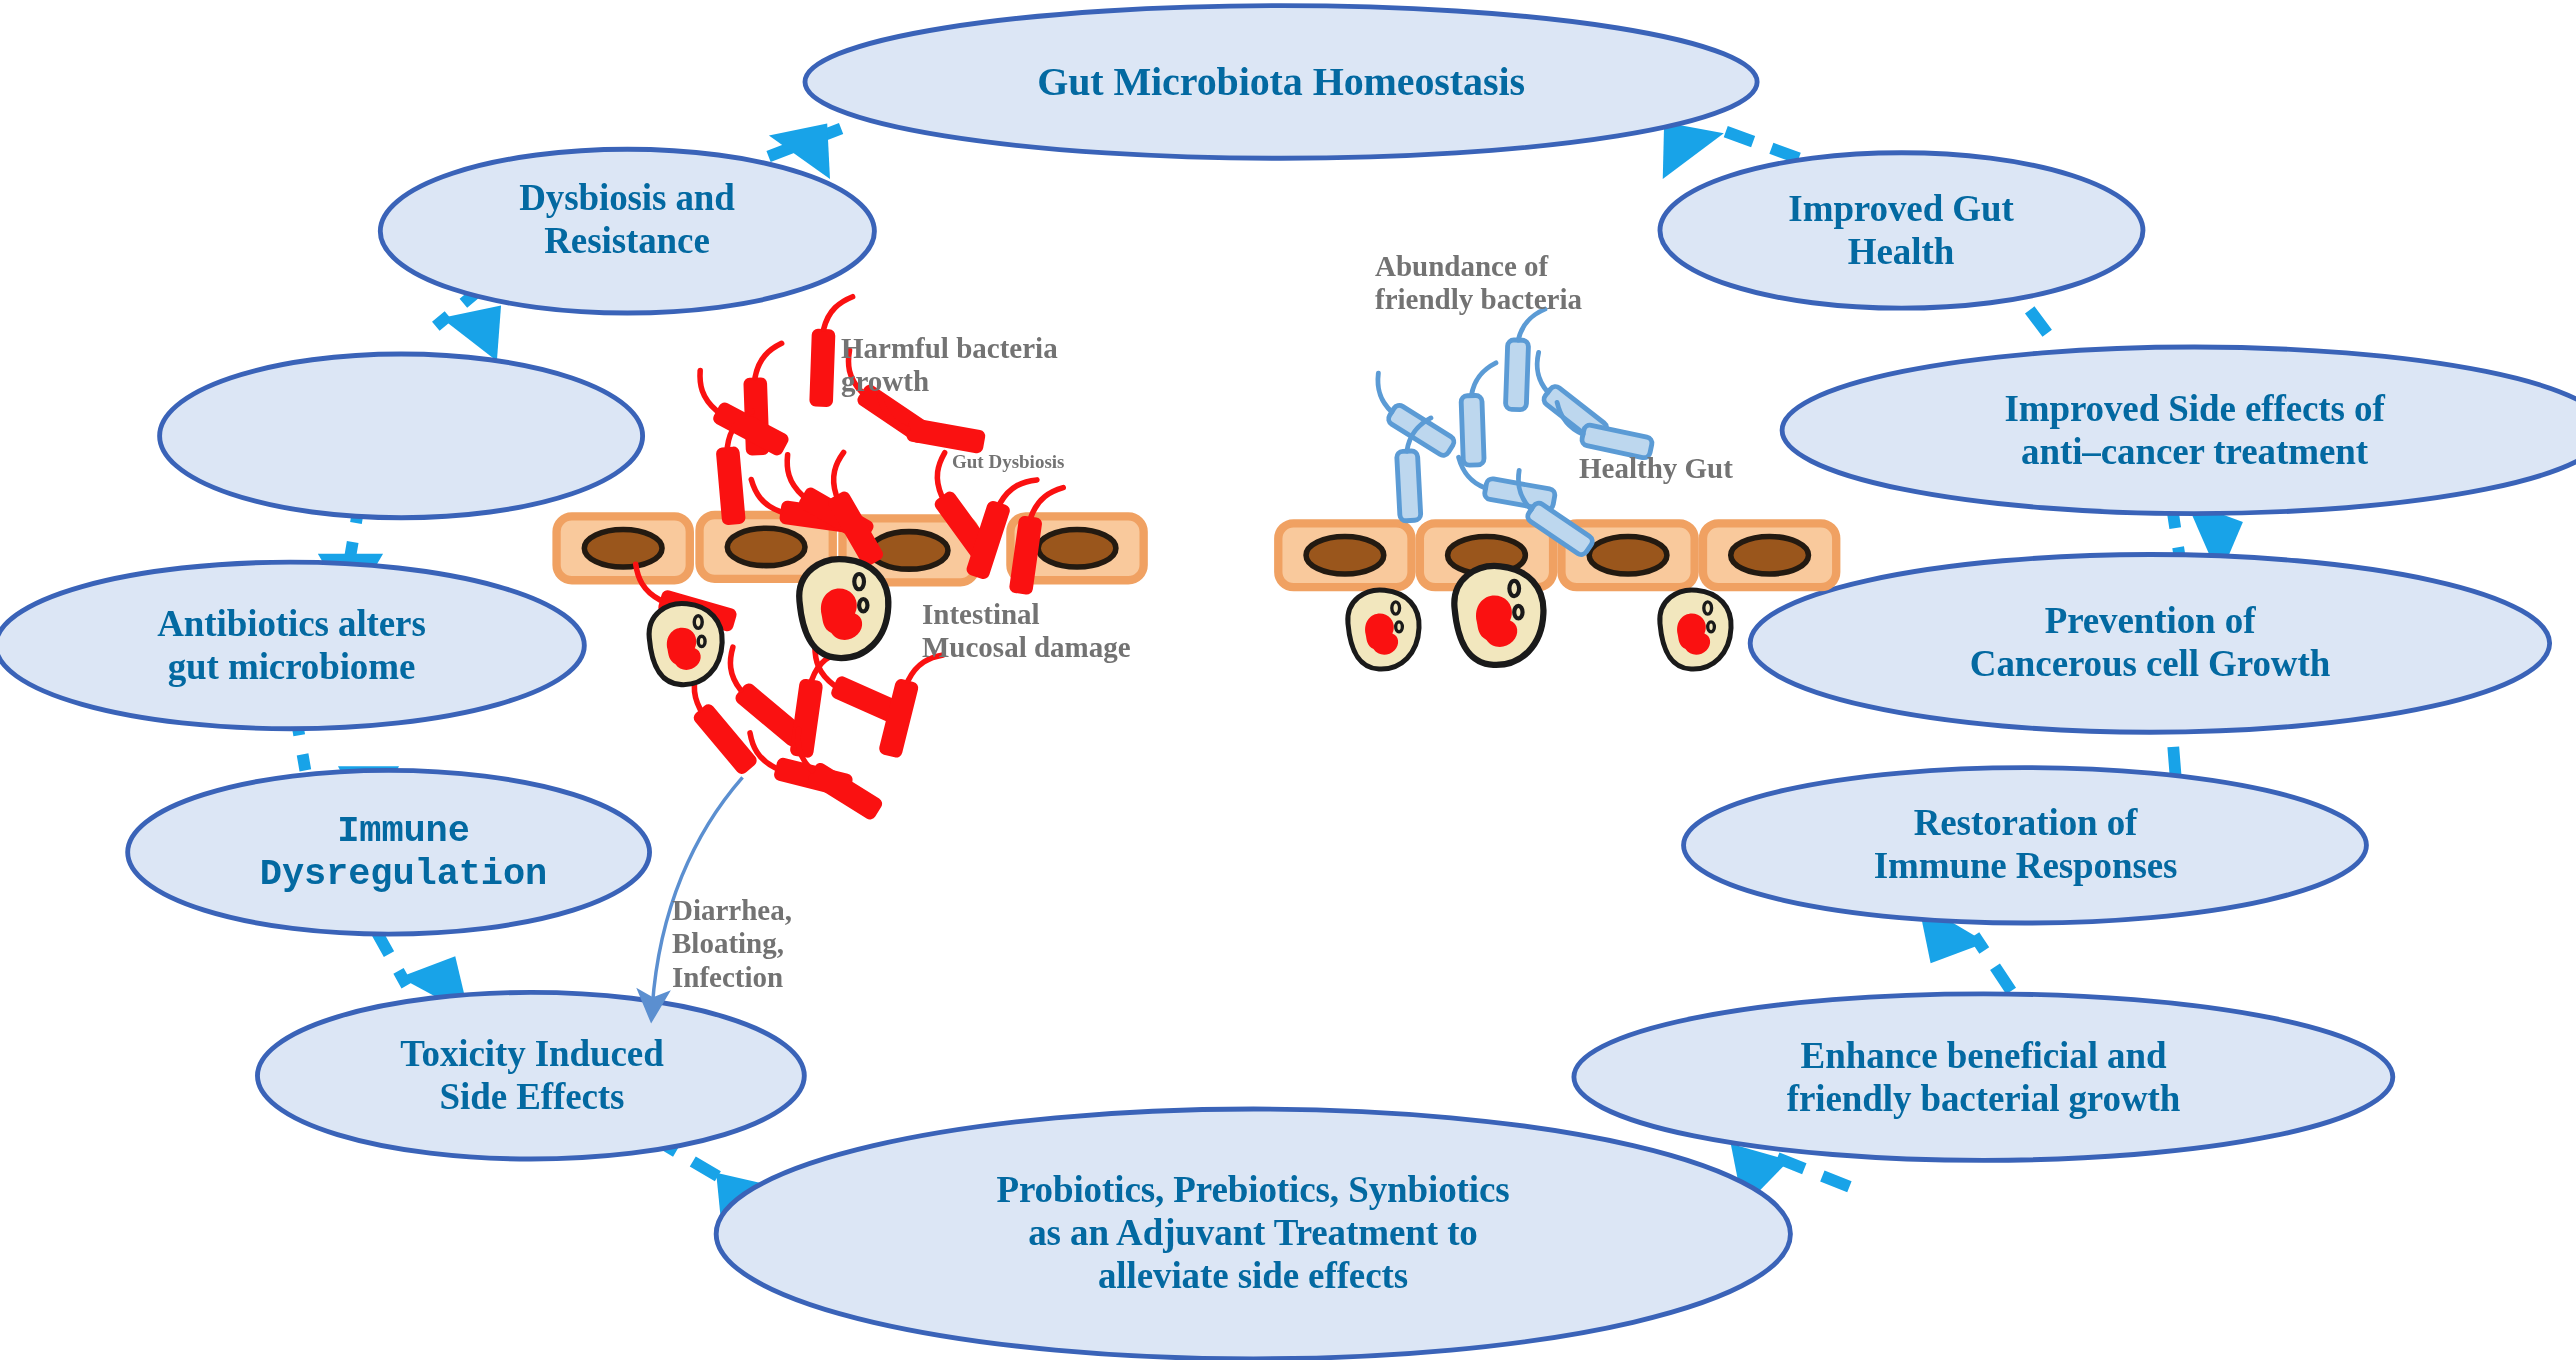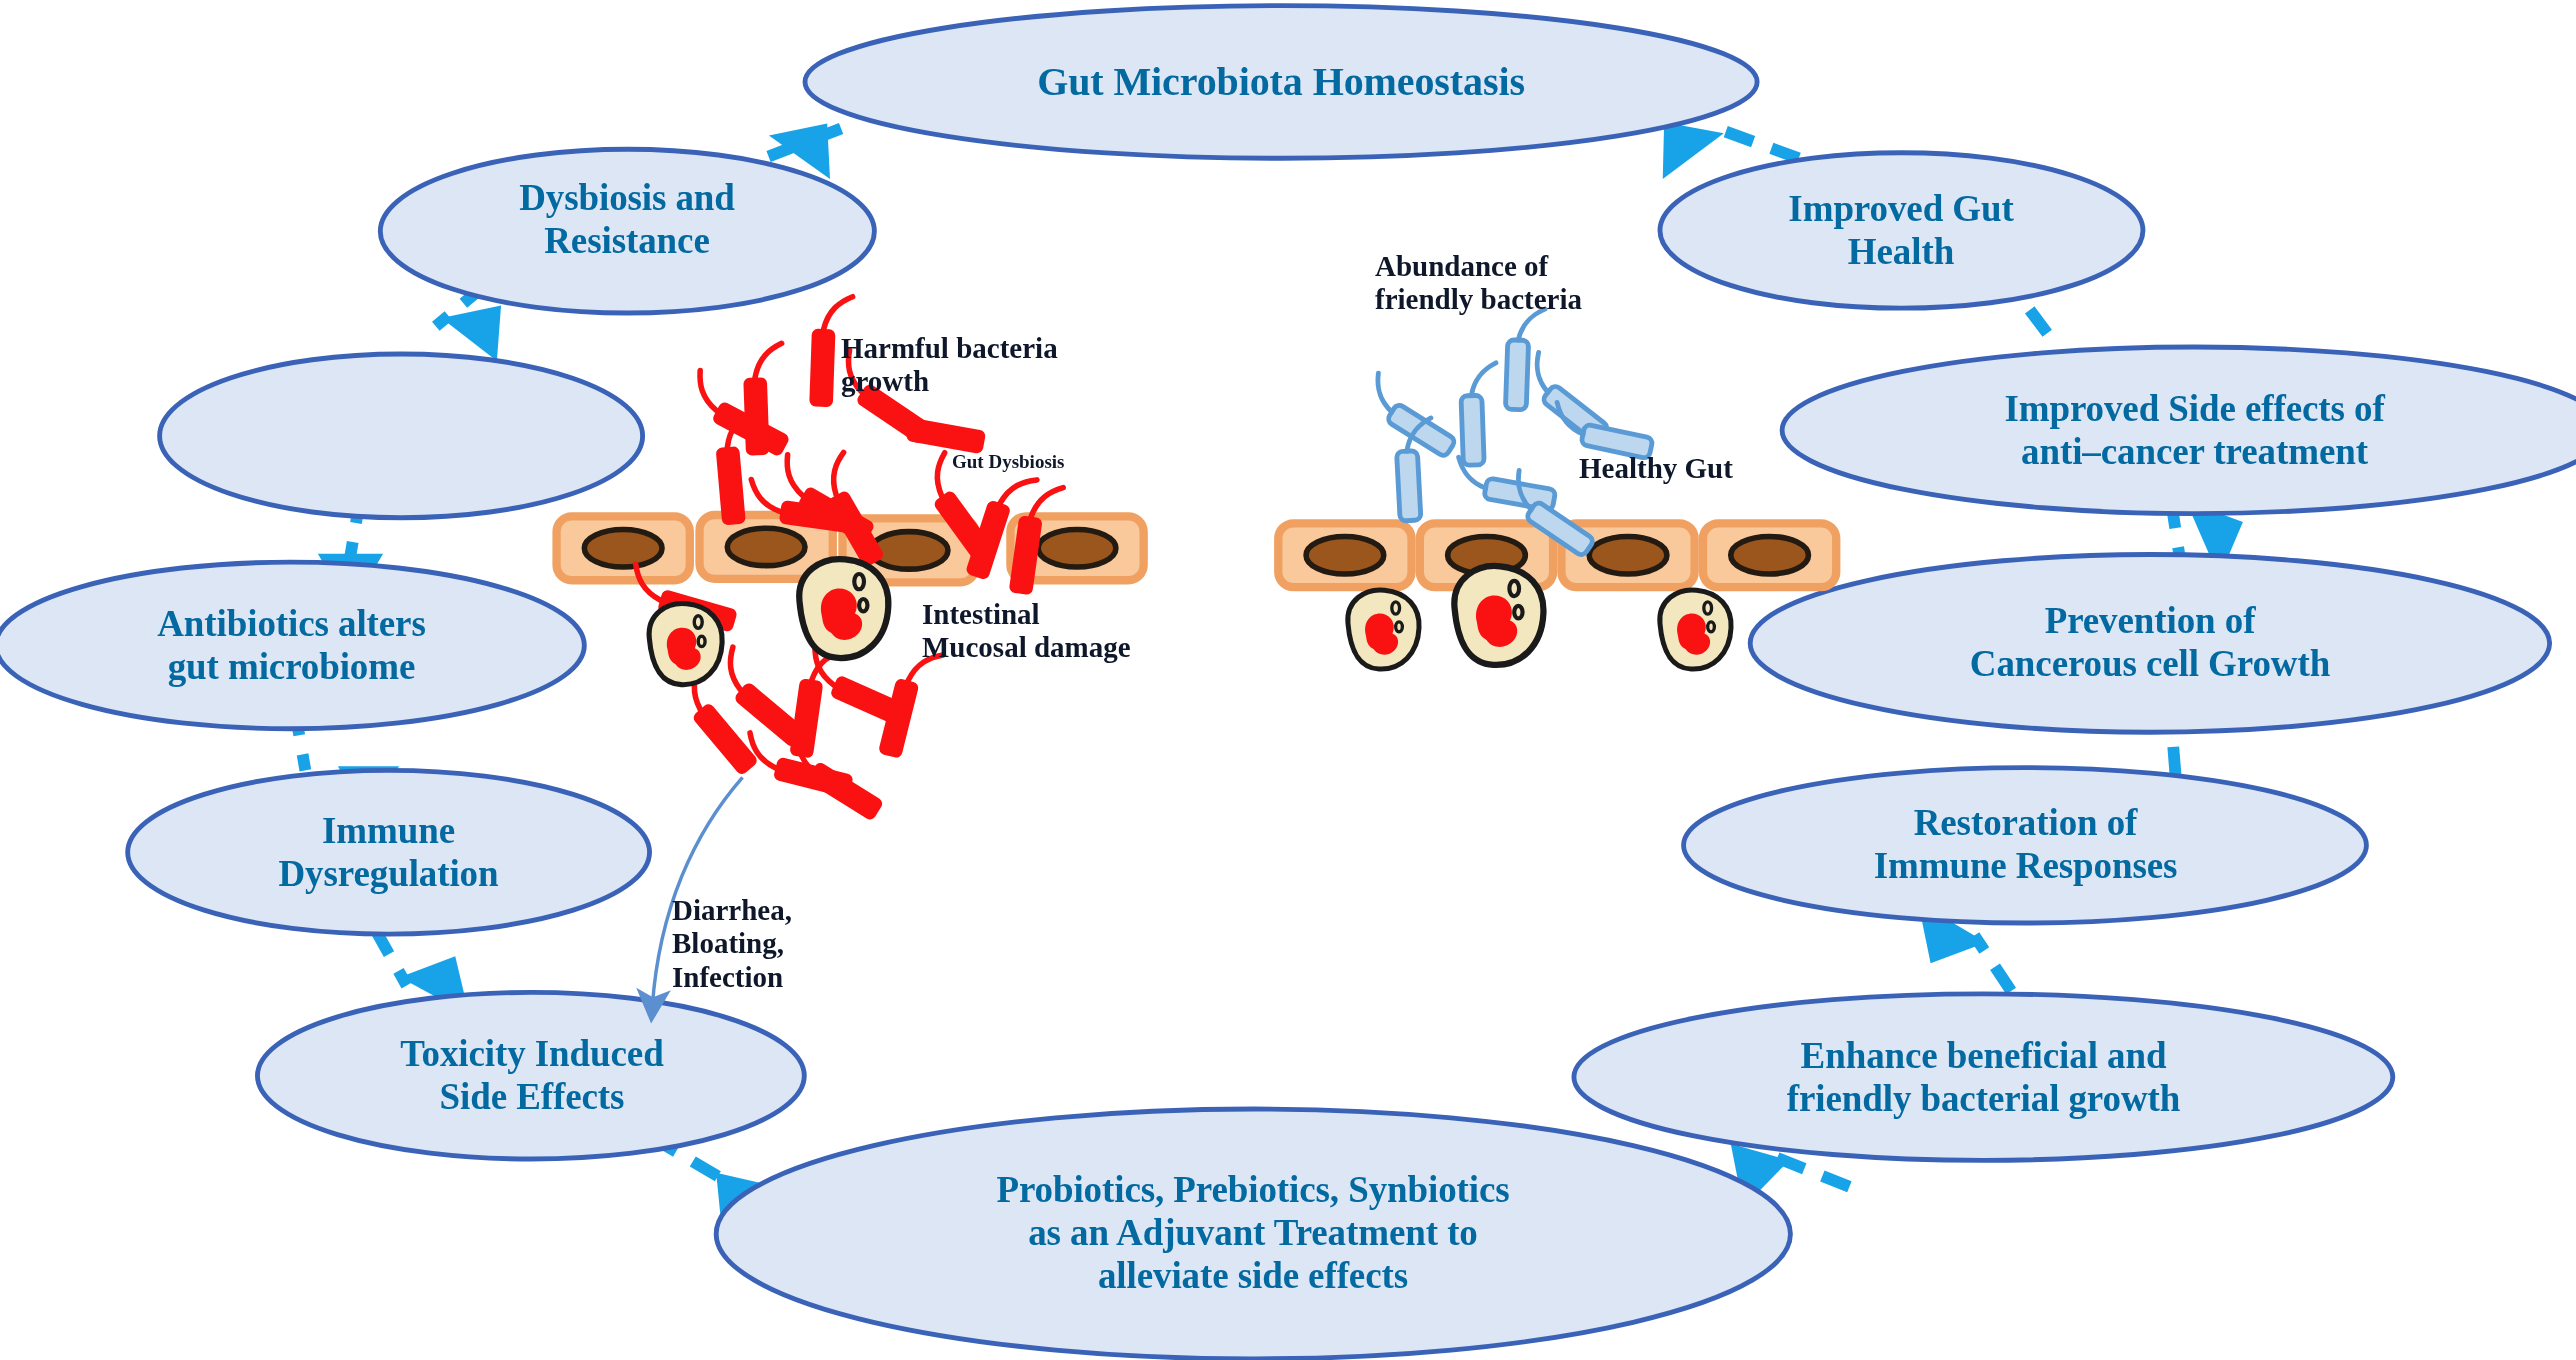--- a/index.html
+++ b/index.html
@@ -33,21 +33,21 @@
     color: #0369a1;
     font-family: "Liberation Serif", "DejaVu Serif", serif;
     font-weight: bold;
     line-height: 1.16;
     letter-spacing: -0.1px;
     pointer-events: none;
     white-space: pre-line;
   }
   .illus-label {
     position: absolute;
-    color: #0f172a;
+    color: #737373;
     font-family: "Liberation Serif", "DejaVu Serif", serif;
     font-weight: bold;
     line-height: 1.15;
     text-align: left;
     white-space: pre-line;
     pointer-events: none;
   }
 </style>
 </head>
 <body>
@@ -194,21 +194,21 @@
 
   <div class="node-label" style="left:805px; top:40px; width:952px; height:85px; font-size:40px;">Gut Microbiota Homeostasis</div>
 
   <div class="node-label" style="left:380px; top:164px; width:494px; height:112px; font-size:37px;">Dysbiosis and
 Resistance</div>
 
 
   <div class="node-label" style="left:0px; top:590px; width:583px; height:111px; font-size:37px;">Antibiotics alters
 gut microbiome</div>
 
-  <div class="node-label" style="left:129px; top:797px; width:519px; height:111px; font-size:37px;">Immune
+  <div class="node-label" style="left:144px; top:797px; width:519px; height:111px; font-size:37px;font-family:Liberation Mono, monospace;">Immune
 Dysregulation</div>
 
   <div class="node-label" style="left:260px; top:1020px; width:544px; height:111px; font-size:37px;">Toxicity Induced
 Side Effects</div>
 
   <div class="node-label" style="left:720px; top:1153px; width:1066px; height:161px; font-size:37px;">Probiotics, Prebiotics, Synbiotics
 as an Adjuvant Treatment to
 alleviate side effects</div>
 
   <div class="node-label" style="left:1577px; top:1022px; width:813px; height:111px; font-size:37px;">Enhance beneficial and

